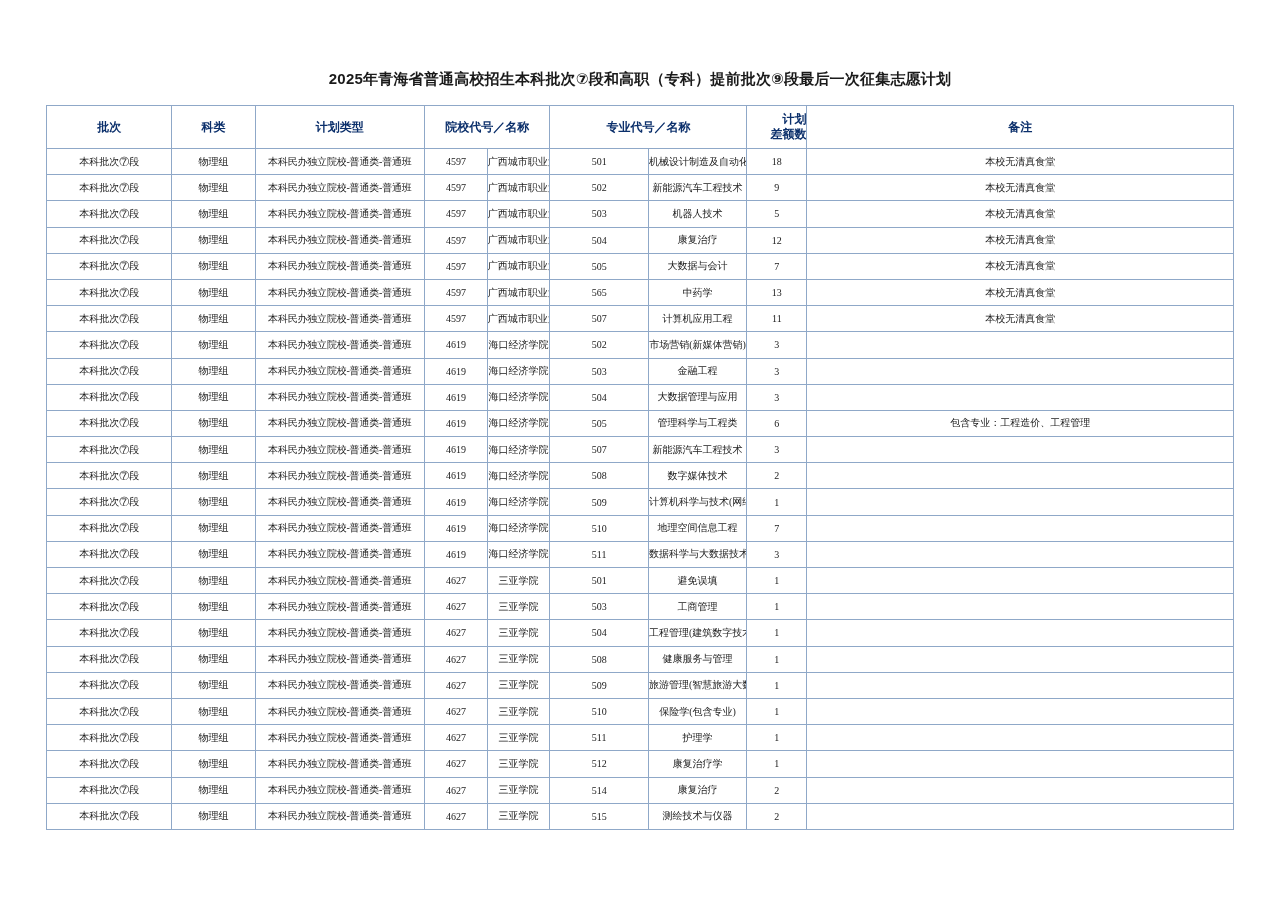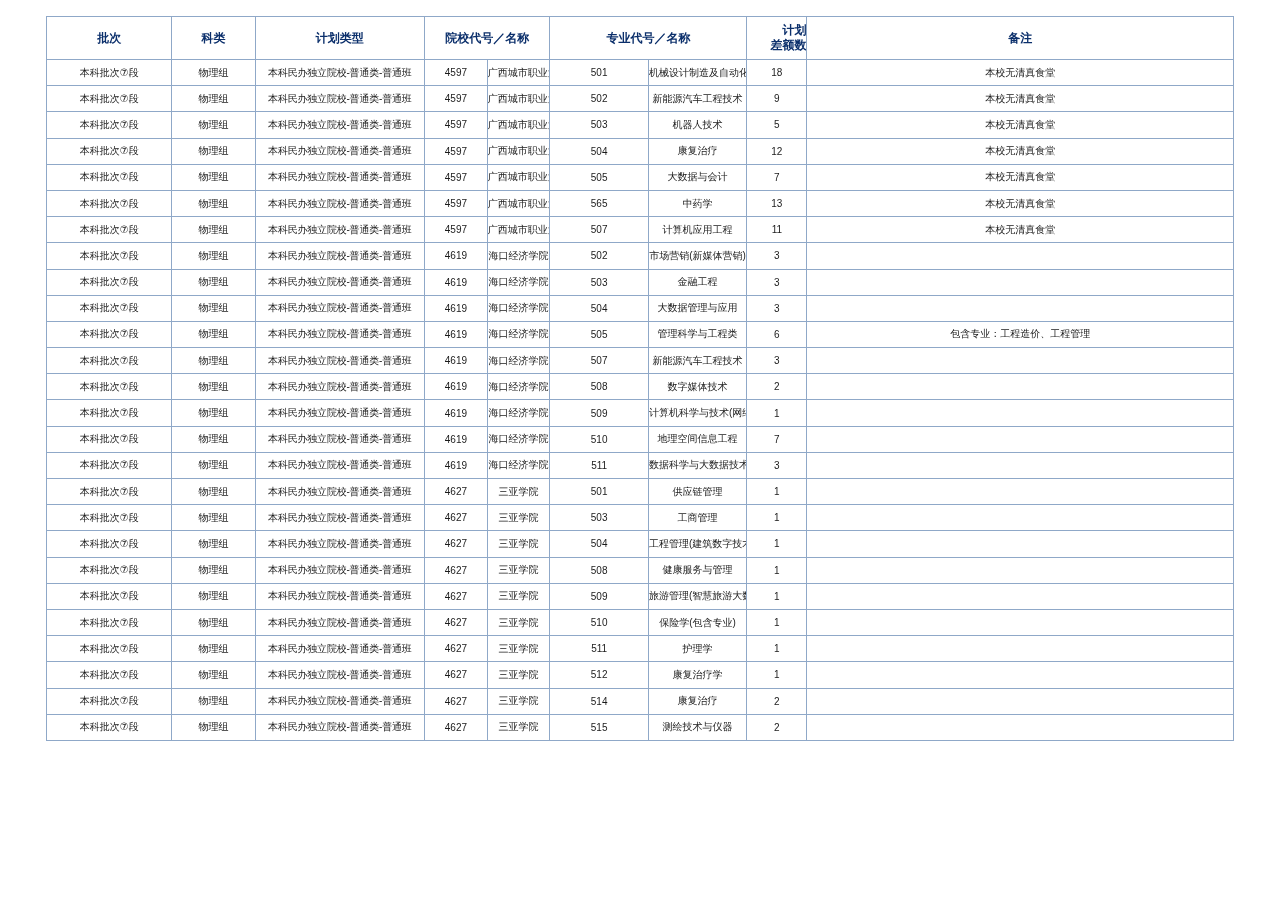--- a/index.html
+++ b/index.html
@@ -36,20 +36,21 @@
     margin-top: 12px;
     margin-left: 2px;
     letter-spacing: 0.1px;
     white-space: nowrap;
   }
   table.plan {
     margin-top: 16px;
     border-collapse: collapse;
     width: 1188px;
     table-layout: fixed;
+    font-family: Liberation Serif, serif;
   }
   table.plan th, table.plan td {
     border: 1px solid #8fa8c8;
     padding: 0;
     font-size: 10px;
     color: #1a1a1a;
     text-align: center;
     vertical-align: middle;
     overflow: hidden;
     white-space: nowrap;
@@ -95,20 +96,21 @@
   .hdr-two-line {
     line-height: 1.25;
     text-align: right;
   }
 </style>
 </head>
 <body>
 
 <div class="page">
 
+  <div class="doc-title">2025年青海省普通高校招生本科批次⑦段和高职（专科）提前批次⑨段最后一次征集志愿计划</div>
 
   <table class="plan">
     <thead>
       <tr>
         <th class="col-batch">批次</th>
         <th class="col-subject">科类</th>
         <th class="col-plantype">计划类型</th>
         <th class="col-schoolcode col-schoolname" colspan="2">院校代号／名称</th>
         <th class="col-majorcode col-majorname" colspan="2">专业代号／名称</th>
         <th class="col-count">
@@ -297,21 +299,21 @@
           <td class="col-count">3</td>
           <td class="col-remark remark-cell"></td>
         </tr>
         <tr>
           <td class="col-batch">本科批次⑦段</td>
           <td class="col-subject">物理组</td>
           <td class="col-plantype plantype-cell">本科民办独立院校-普通类-普通班</td>
           <td class="col-schoolcode code-cell">4627</td>
           <td class="col-schoolname name-cell">三亚学院</td>
           <td class="col-majorcode code-cell">501</td>
-          <td class="col-majorname name-cell">供应链管理</td>
+          <td class="col-majorname name-cell">避免误填</td>
           <td class="col-count">1</td>
           <td class="col-remark remark-cell"></td>
         </tr>
         <tr>
           <td class="col-batch">本科批次⑦段</td>
           <td class="col-subject">物理组</td>
           <td class="col-plantype plantype-cell">本科民办独立院校-普通类-普通班</td>
           <td class="col-schoolcode code-cell">4627</td>
           <td class="col-schoolname name-cell">三亚学院</td>
           <td class="col-majorcode code-cell">503</td>

